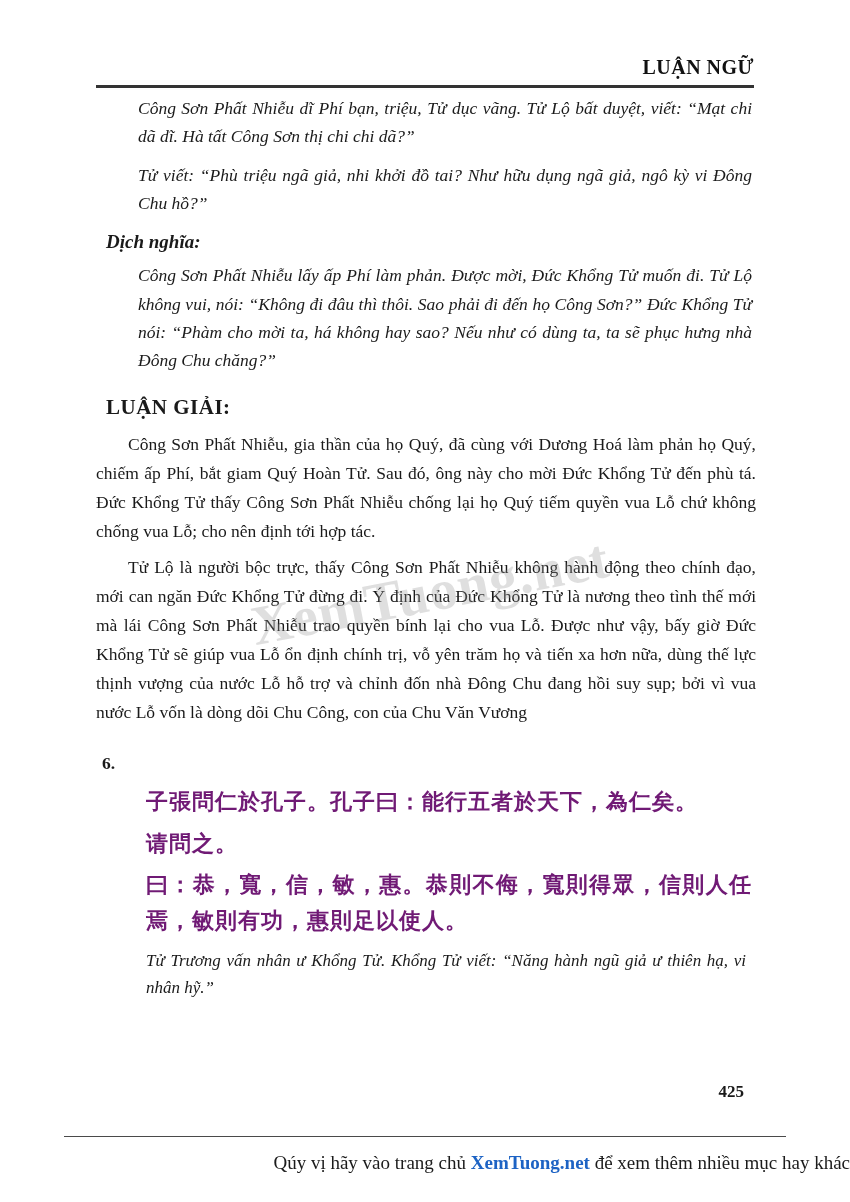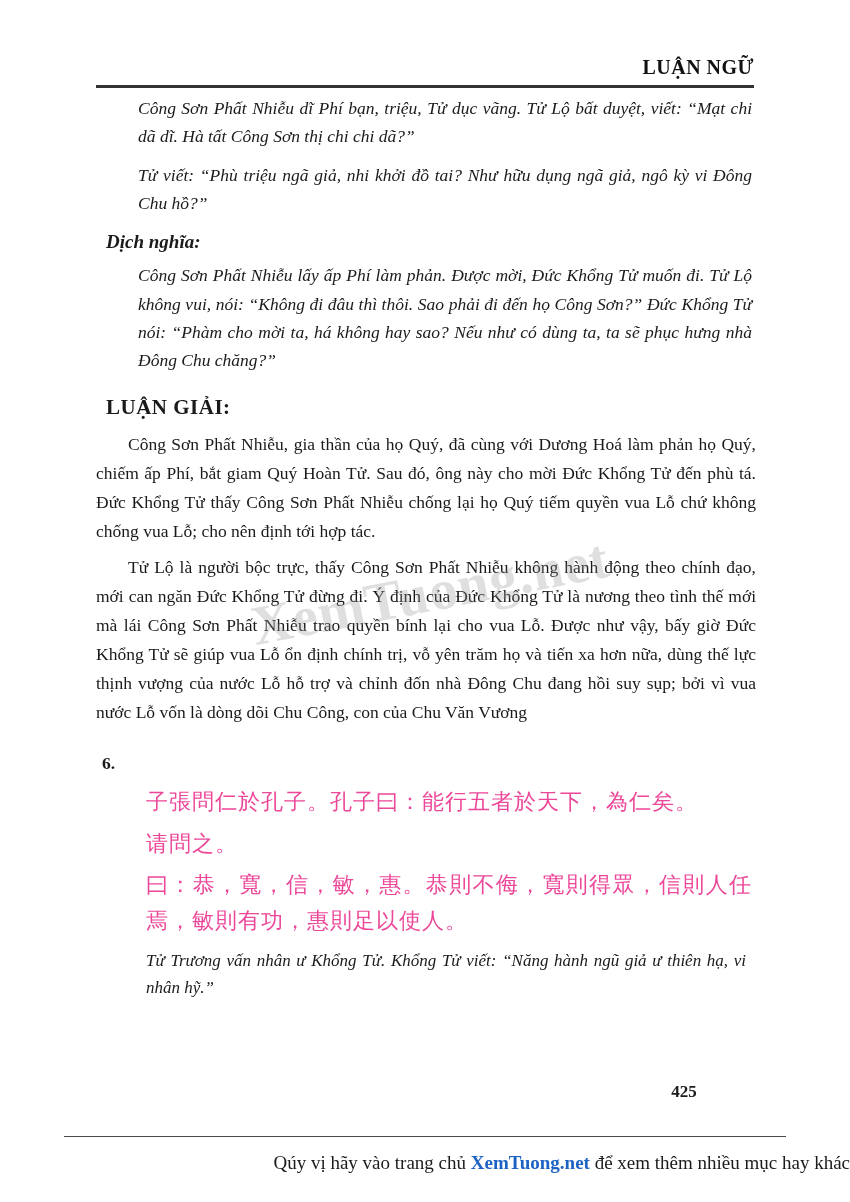--- a/index.html
+++ b/index.html
@@ -98,39 +98,40 @@
 
   .han {
     font-family: "DejaVu Serif", serif;
     font-size: 22px;
     line-height: 1.62;
     padding-left: 50px;
     padding-right: 4px;
     margin: 0 0 6px 0;
     letter-spacing: 1px;
     text-align: justify;
-    color: #ec4899;
+    color: #701a75;
+    font-weight: bold;
   }
 
   .translit {
     font-style: italic;
     font-size: 17px;
     line-height: 1.6;
     padding-left: 50px;
     padding-right: 10px;
     margin: 8px 0 0 0;
     text-align: justify;
   }
 
   .page-num {
     position: absolute;
     right: 96px;
     top: 1082px;
     width: 120px;
-    text-align: center;
+    text-align: right;
     font-weight: bold;
     font-size: 17px;
   }
 
   
   .footer-rule {
     position: absolute;
     left: 64px;
     top: 1136px;
     width: 722px;

